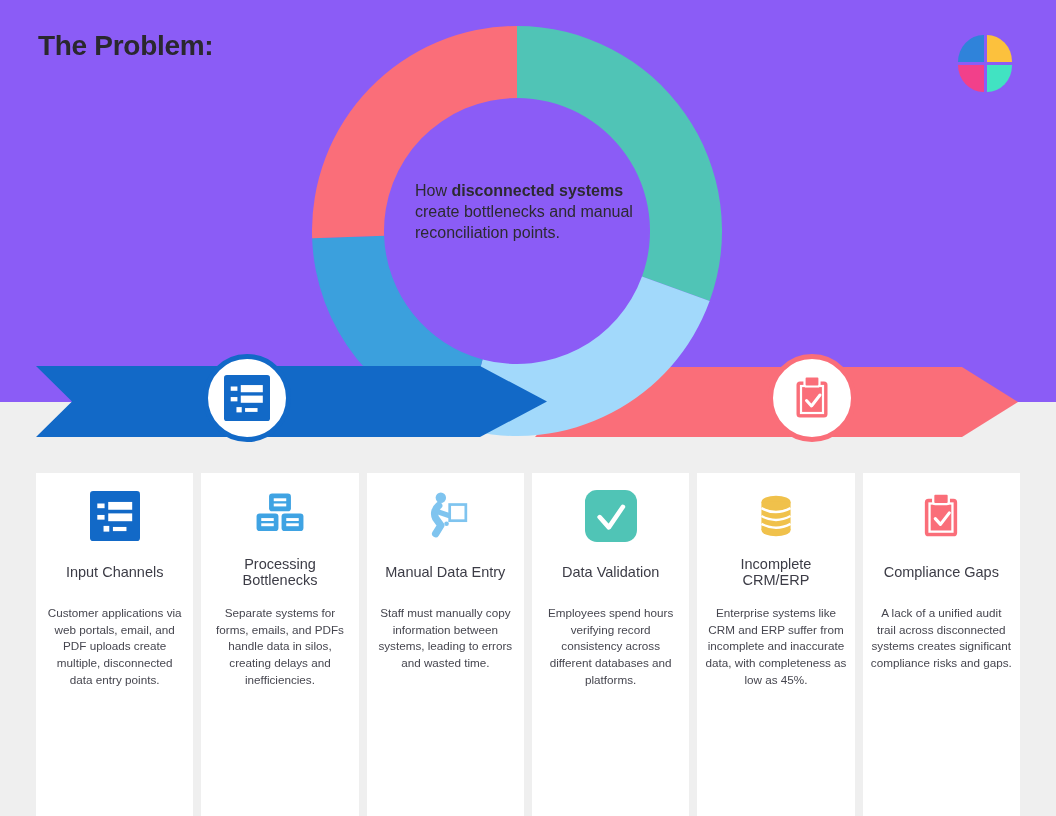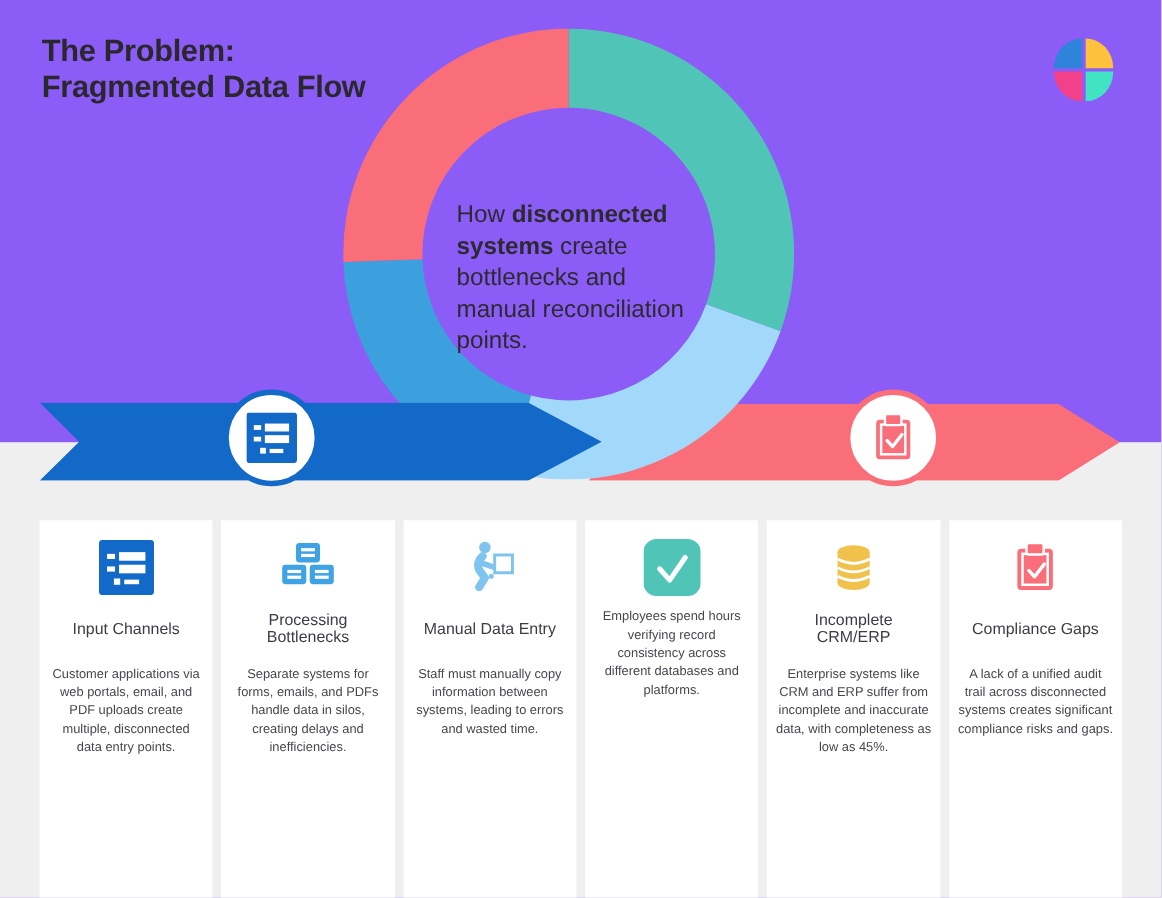--- a/index.html
+++ b/index.html
@@ -25,21 +25,21 @@
   .banner-red { position:absolute; left:535px; top:367px; width:483px; height:70px;
                 background:var(--banner-red,#fa6e79); z-index:1;
                 clip-path:polygon(61px 0, 427px 0, 483px 35px, 427px 70px, 0 70px); }
   .banner-blue { position:absolute; left:36px; top:366px; width:511px; height:71px;
                  background:var(--banner-blue,#1269c7); z-index:4;
                  clip-path:polygon(0 0, 444px 0, 511px 35.5px, 444px 71px, 0 71px, 36px 35.5px); }
 
   .donut-svg { position:absolute; left:312px; top:26px; width:410px; height:410px; z-index:2; }
 
   .donut-center-text { position:absolute; left:415px; top:181px; width:218px; z-index:3;
-                       font-size:22px; line-height:1.3; color:#2c2a31; }
+                       font-size:16px; line-height:1.3; color:#2c2a31; }
   .donut-center-text b { font-weight:bold; }
 
   .badge { position:absolute; top:354px; width:88px; height:88px; border-radius:50%;
            background:#ffffff; z-index:5; display:flex; align-items:center; justify-content:center; }
   .badge-blue { left:203px; border:5px solid var(--banner-blue,#1269c7); color:var(--banner-blue,#1269c7); }
   .badge-red  { left:768px; border:5px solid var(--banner-red,#fa6e79); color:var(--banner-red,#fa6e79); }
 
   
   .cards-row { position:absolute; left:36px; top:473px; width:984px; height:384px;
                display:flex; gap:8px; z-index:2; }
@@ -54,21 +54,20 @@
 </style>
 </head>
 <body>
 
 <div class="stage">
 
   <div class="gray-band"></div>
 
   <div class="page-title">
     <div>The Problem:</div>
-    <div>Fragmented Data Flow</div>
   </div>
 
   <div class="logo">
     <div class="q1"></div>
     <div class="q2"></div>
     <div class="q3"></div>
     <div class="q4"></div>
   </div>
 
   <div class="banner-red"></div>
@@ -157,20 +156,21 @@
       <div class="card-body">Staff must manually copy information between systems, leading to errors and wasted time.</div>
     </div>
 
     <div class="card" style="--icon-color: #50c4b6;">
       <div class="card-icon-box">
         <svg width="52" height="52" viewBox="0 0 48 48">
           <rect x="0" y="0" width="48" height="48" rx="11" fill="currentColor"></rect>
           <path d="M13.5 25 l8.5 9.5 L35 15.5" stroke="#fff" stroke-width="4.2" fill="none" stroke-linecap="round" stroke-linejoin="round"></path>
         </svg>
       </div>
+      <div class="card-title">Data Validation</div>
       <div class="card-body">Employees spend hours verifying record consistency across different databases and platforms.</div>
     </div>
 
     <div class="card" style="--icon-color: #f0c14b;">
       <div class="card-icon-box">
         <svg width="50" height="50" viewBox="0 0 48 48">
           <ellipse cx="24" cy="10.5" rx="14" ry="6" fill="currentColor"></ellipse>
           <rect x="10" y="10.5" width="28" height="27" fill="currentColor"></rect>
           <ellipse cx="24" cy="37.5" rx="14" ry="6" fill="currentColor"></ellipse>
           <path d="M10 16.5 Q24 24 38 16.5" stroke="#fff" stroke-width="2.4" fill="none"></path>

